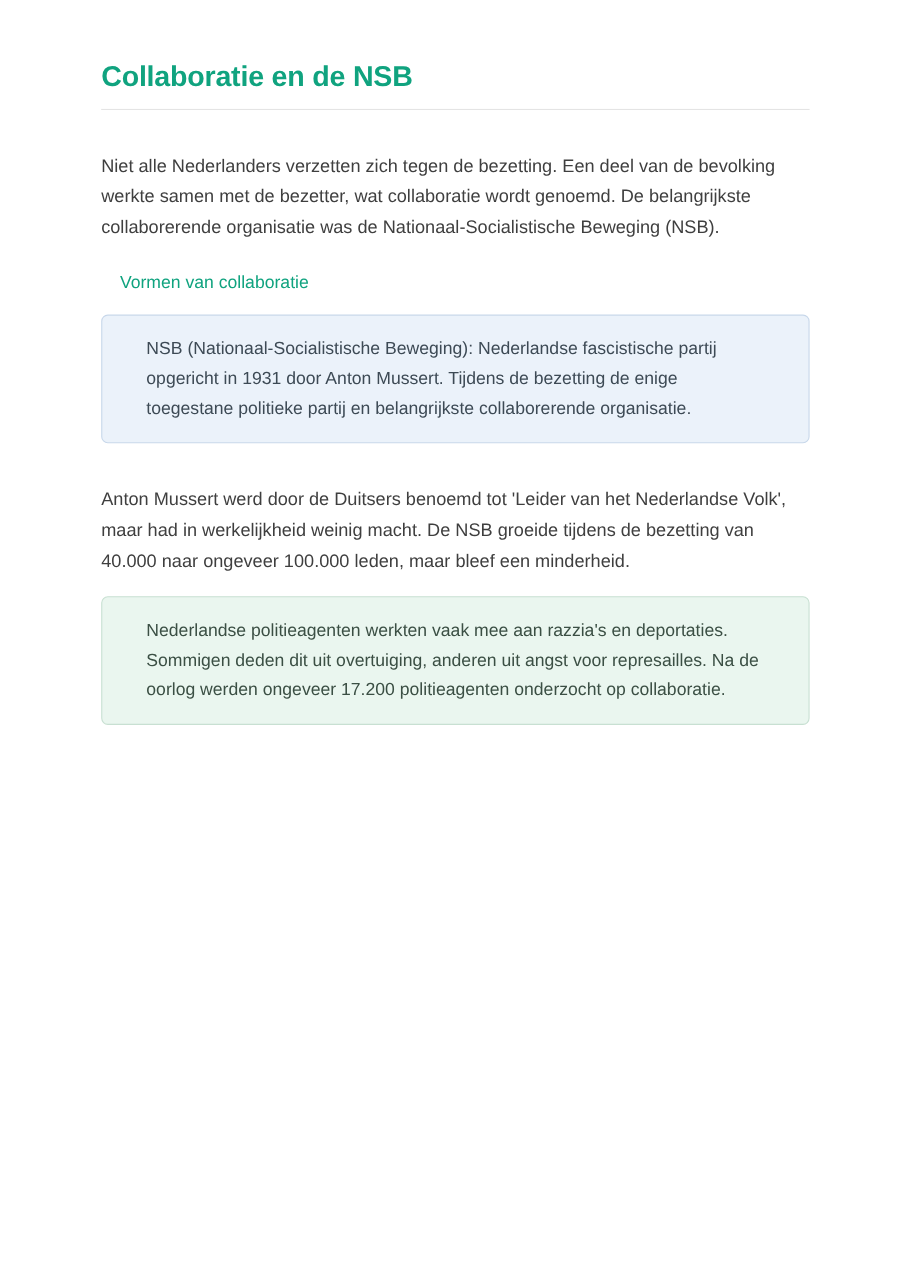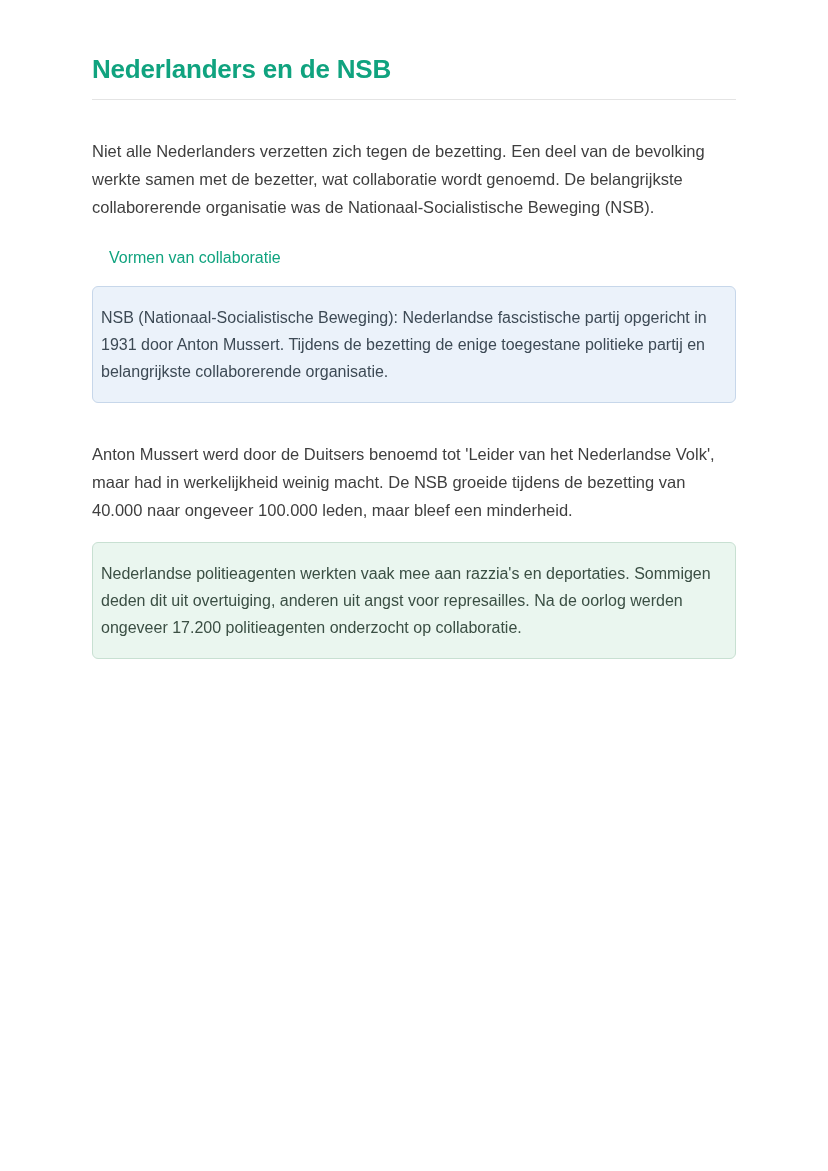--- a/index.html
+++ b/index.html
@@ -56,21 +56,21 @@
     font-size: 16px;
     line-height: 20px;
     font-weight: 400;
     color: var(--accent);
     margin: 27px 0 0 17px;
   }
   .infobox {
     margin: 18px 0 12px 0;
     border-radius: 6px;
     border: 1px solid;
-    padding: 17px 8px;
+    padding: 17px 40px;
   }
   .infobox p {
     font-size: 16px;
     line-height: 27px;
   }
   .infobox.blue {
     background: var(--blue-box-bg);
     border-color: var(--blue-box-border);
   }
   .infobox.blue p { color: var(--blue-box-text); }
@@ -78,21 +78,21 @@
     background: var(--green-box-bg);
     border-color: var(--green-box-border);
   }
   .infobox.green p { color: var(--green-box-text); }
 </style>
 </head>
 <body>
 
 <main class="content">
 
-  <h1 class="page-title">Nederlanders en de NSB</h1>
+  <h1 class="page-title">Collaboratie en de NSB</h1>
 
   <hr class="title-divider">
 
   <p class="body-par">Niet alle Nederlanders verzetten zich tegen de bezetting. Een deel van de bevolking werkte samen met de bezetter, wat collaboratie wordt genoemd. De belangrijkste collaborerende organisatie was de Nationaal-Socialistische Beweging (NSB).</p>
 
   <h3 class="section-heading">Vormen van collaboratie</h3>
 
 
   <aside class="infobox blue">
     <p>NSB (Nationaal-Socialistische Beweging): Nederlandse fascistische partij opgericht in 1931 door Anton Mussert. Tijdens de bezetting de enige toegestane politieke partij en belangrijkste collaborerende organisatie.</p>

